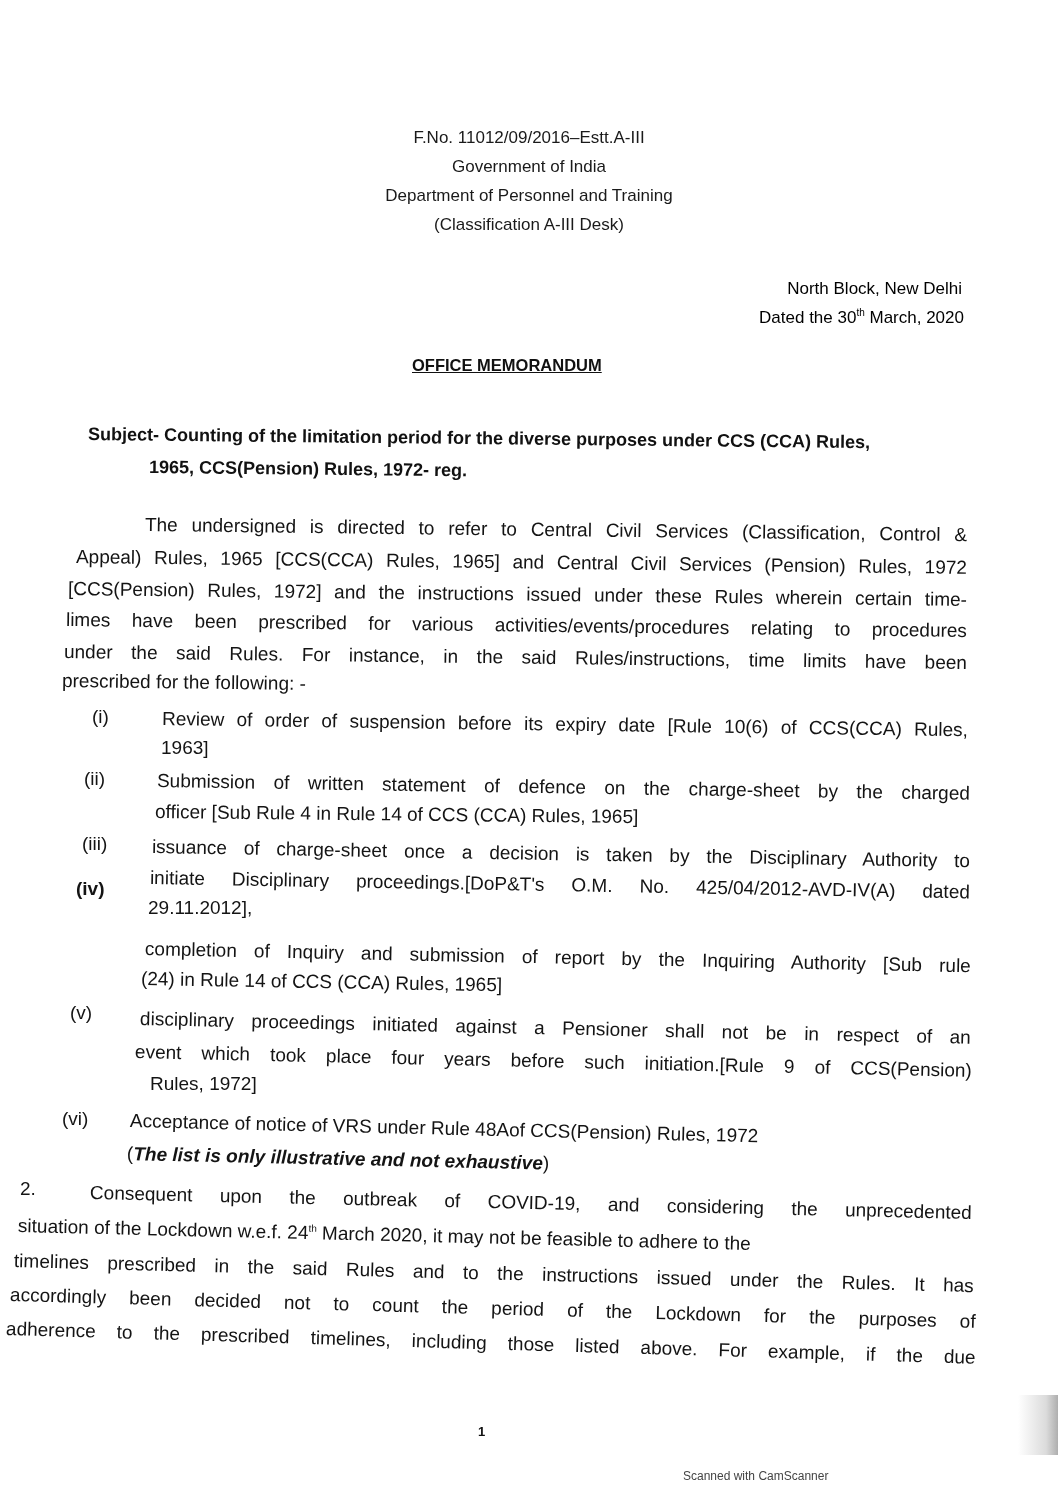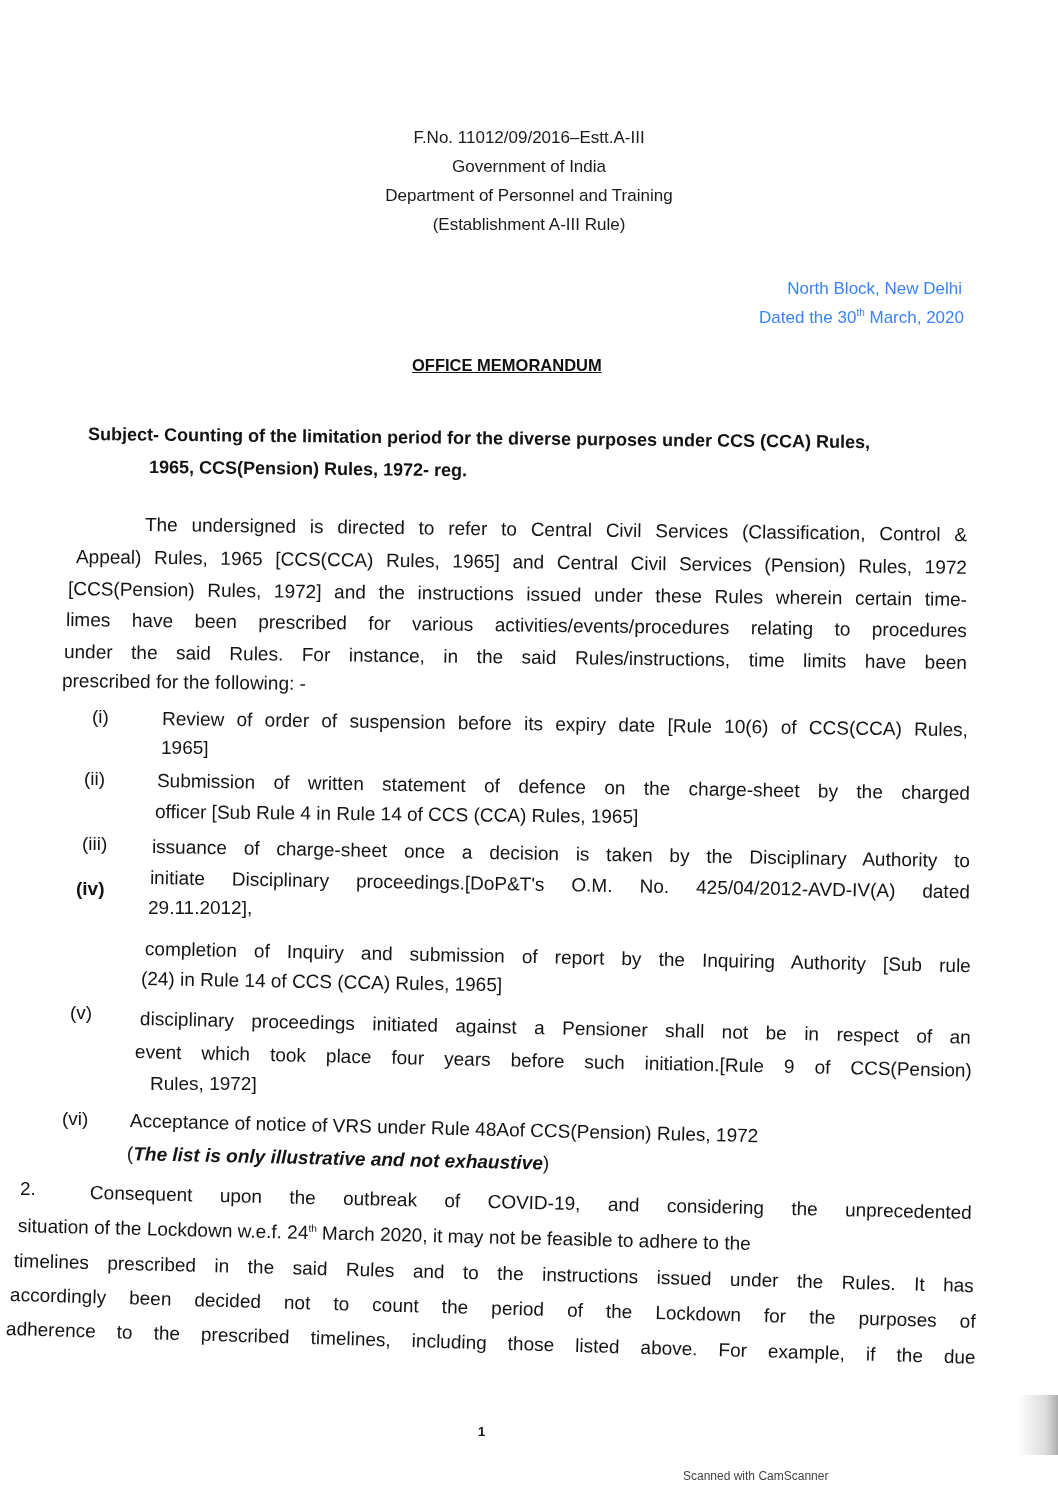--- a/index.html
+++ b/index.html
@@ -1,39 +1,39 @@
 <!DOCTYPE html>
 <html><head>
 <meta charset="utf-8">
 <style>
   html, body { margin: 0; padding: 0; background: #ffffff; }
   body { width: 1058px; height: 1497px; position: relative; overflow: hidden;
          font-family: "Liberation Sans", sans-serif; color: #111; }
   .abs { position: absolute; white-space: nowrap; }
   .hdr { font-size: 17px; color: #1a1a1a; text-align: center; width: 1058px; left: 0; }
-  .right { font-size: 17px; color: #3b82f6; }
+  .right { font-size: 17px; color: #000000; }
   sup { font-size: 10px; vertical-align: super; line-height: 0; }
   .title { font-size: 16.5px; font-weight: bold; text-decoration: underline; }
   .subj { font-size: 18px; font-weight: bold; }
   .body { font-size: 19px; color: #141414; }
   .just { text-align: justify; text-align-last: justify; white-space: normal; }
   .num { font-size: 19px; color: #141414; }
   .italic-bold { font-style: italic; font-weight: bold; }
   .pageno { font-size: 13px; font-weight: bold; }
   .footer { font-size: 12px; color: #444; }
   .scan-shadow { position: absolute; right: 0; top: 1395px; width: 40px; height: 60px;
                  background: linear-gradient(90deg, rgba(255,255,255,0) 0%, rgba(190,190,190,0.55) 70%, rgba(140,140,140,0.7) 100%); }
 </style>
 </head>
 <body>
 
 <div class="abs hdr" style="top:128px;">F.No. 11012/09/2016–Estt.A-III</div>
 <div class="abs hdr" style="top:157px;">Government of India</div>
 <div class="abs hdr" style="top:186px;">Department of Personnel and Training</div>
-<div class="abs hdr" style="top:215px;">(Establishment A-III Rule)</div>
+<div class="abs hdr" style="top:215px;">(Classification A-III Desk)</div>
 
 <div class="abs right" style="top:279px; right:96px;">North Block, New Delhi</div>
 <div class="abs right" style="top:308px; right:94px;">
   <span>Dated the 30</span><sup>th</sup><span> March, 2020</span>
 </div>
 
 <div class="abs title" style="top:356px; left:412px;">OFFICE MEMORANDUM</div>
 
 <div class="abs subj" style="top:424px; left:88px; transform: rotate(0.6deg); transform-origin:left;">Subject- Counting of the limitation period for the diverse purposes under CCS (CCA) Rules,</div>
 <div class="abs subj" style="top:457px; left:149px; transform: rotate(0.6deg); transform-origin:left;">1965, CCS(Pension) Rules, 1972- reg.</div>
@@ -44,21 +44,21 @@
   <div class="abs body just" style="top:578px; left:68px; width:899px; transform: rotate(0.7deg); transform-origin:left;">[CCS(Pension) Rules, 1972] and the instructions issued under these Rules wherein certain time-</div>
   <div class="abs body just" style="top:609px; left:66px; width:901px; transform: rotate(0.7deg); transform-origin:left;">limes have been prescribed for various activities/events/procedures relating to procedures</div>
   <div class="abs body just" style="top:641px; left:64px; width:903px; transform: rotate(0.7deg); transform-origin:left;">under the said Rules.  For instance, in the said Rules/instructions, time limits have been</div>
   <div class="abs body" style="top:670px; left:62px; transform: rotate(0.7deg); transform-origin:left;">prescribed for the following: -</div>
 </div>
 
 <div>
 
   <div class="abs num" style="top:706px; left:92px;">(i)</div>
   <div class="abs body just" style="top:708px; left:162px; width:806px; transform: rotate(0.8deg); transform-origin:left;">Review of order of suspension before its expiry date [Rule 10(6) of CCS(CCA) Rules,</div>
-  <div class="abs body" style="top:737px; left:161px;">1965]</div>
+  <div class="abs body" style="top:737px; left:161px;">1963]</div>
 
   <div class="abs num" style="top:768px; left:84px;">(ii)</div>
   <div class="abs body just" style="top:770px; left:157px; width:813px; transform: rotate(0.9deg); transform-origin:left;">Submission of written statement of defence on the charge-sheet by the charged</div>
   <div class="abs body" style="top:801px; left:155px; transform: rotate(0.6deg); transform-origin:left;">officer [Sub Rule 4 in Rule 14 of CCS (CCA) Rules, 1965]</div>
 
   <div class="abs num" style="top:833px; left:82px;">(iii)</div>
   <div class="abs body just" style="top:836px; left:152px; width:818px; transform: rotate(1deg); transform-origin:left;">issuance of charge-sheet once a decision is taken by the Disciplinary Authority to</div>
   <div class="abs body just" style="top:867px; left:150px; width:820px; transform: rotate(1deg); transform-origin:left;">initiate Disciplinary proceedings.[DoP&amp;T's O.M. No. 425/04/2012-AVD-IV(A) dated</div>
   <div class="abs body" style="top:897px; left:148px;">29.11.2012],</div>
 

